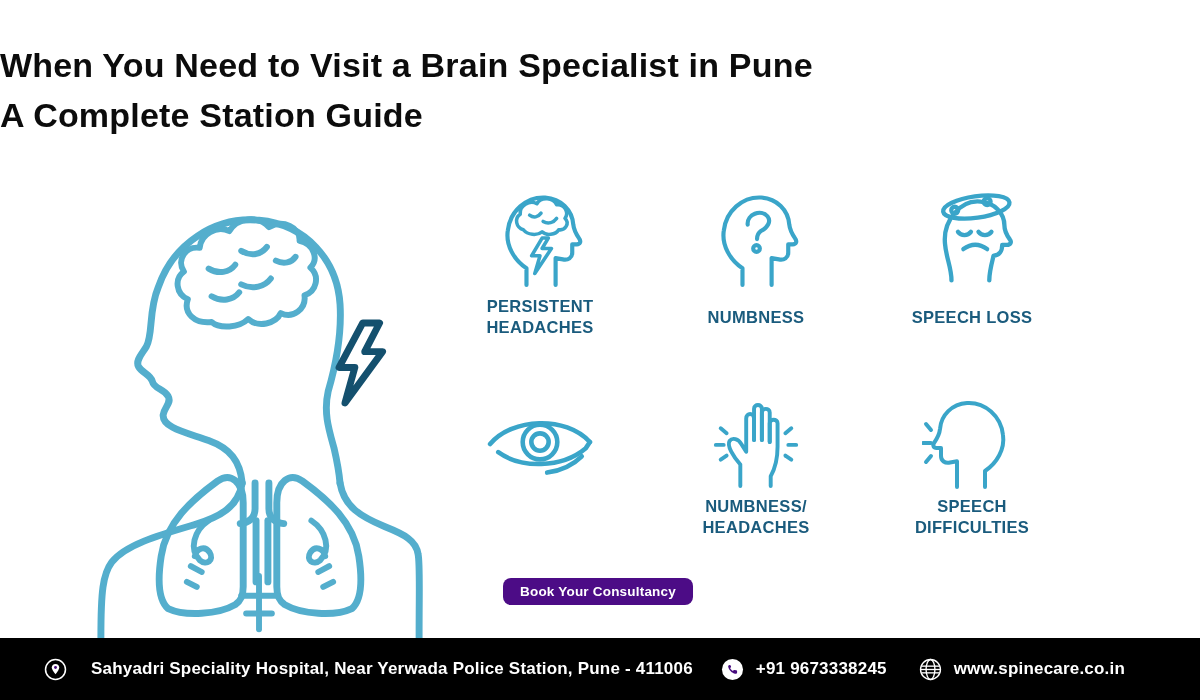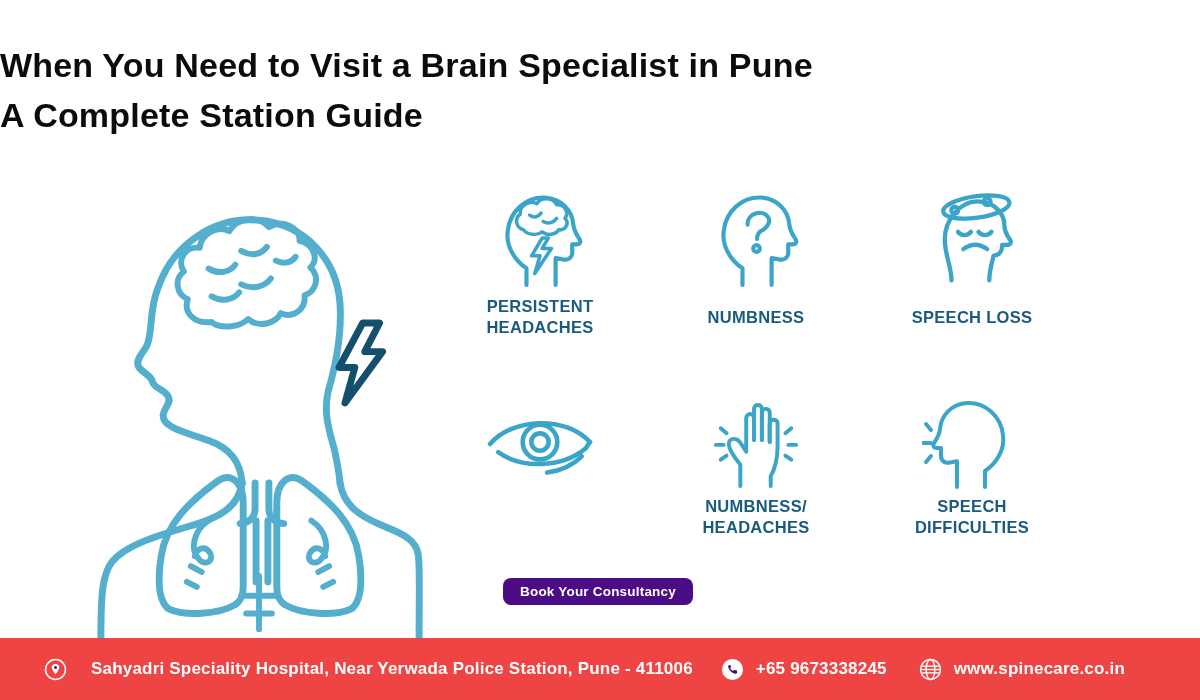--- a/index.html
+++ b/index.html
@@ -27,21 +27,21 @@
     min-height:42px;display:flex;align-items:center;justify-content:center;
   }
   .cta{
     position:absolute;left:598px;top:578px;transform:translateX(-50%);
     background:#4c0c86;color:#ffffff;font-weight:bold;font-size:13.5px;
     border:none;border-radius:8px;padding:6px 17px;letter-spacing:.2px;
     font-family:"Liberation Sans","DejaVu Sans",sans-serif;cursor:pointer;white-space:nowrap;
   }
   .footer{
     position:absolute;left:0;bottom:0;width:1200px;height:62px;
-    background:#ef4444;color:#ffffff;display:flex;align-items:center;
+    background:#000000;color:#ffffff;display:flex;align-items:center;
     padding:0 0 0 44px;box-sizing:border-box;
   }
   .footer .txt{font-weight:bold;font-size:17px;letter-spacing:.2px;white-space:nowrap;}
   .footer .ic{flex:0 0 auto;display:flex;align-items:center;}
   .gap-a{margin-right:24px;} .gap-b{margin-left:28px;margin-right:12px;} .gap-c{margin-left:32px;margin-right:12px;}
   svg{display:block;}
 </style>
 </head>
 <body>
 
@@ -185,21 +185,21 @@
     </svg>
   </span>
   <span class="txt">Sahyadri Speciality Hospital, Near Yerwada Police Station, Pune - 411006</span>
 
   <span class="ic gap-b">
     <svg width="23" height="23" viewBox="0 0 24 24">
       <circle cx="12" cy="12" r="11" fill="#ffffff"></circle>
       <path d="M9 7.3 C8 7.3 7.3 8.2 7.5 9.2 C8.3 12.8 11.3 15.8 14.9 16.5 C15.9 16.7 16.8 16 16.8 15 V13.8 C16.8 13.3 16.4 12.9 15.9 12.8 L14 12.5 C13.6 12.4 13.2 12.6 13 12.9 L12.6 13.5 C11.3 12.9 10.1 11.7 9.5 10.4 L10.1 10 C10.4 9.8 10.6 9.4 10.5 9 L10.2 8 C10.1 7.6 9.6 7.3 9 7.3 Z" fill="#470b7e"></path>
     </svg>
   </span>
-  <span class="txt">+65 9673338245</span>
+  <span class="txt">+91 9673338245</span>
 
   <span class="ic gap-c">
     <svg width="23" height="23" viewBox="0 0 24 24" fill="none" stroke="#ffffff" stroke-width="1.4">
       <circle cx="12" cy="12" r="10.4"></circle>
       <ellipse cx="12" cy="12" rx="4.6" ry="10.4"></ellipse>
       <path d="M2.4 8.5 H21.6"></path>
       <path d="M1.6 12 H22.4"></path>
       <path d="M2.4 15.5 H21.6"></path>
     </svg>
   </span>

